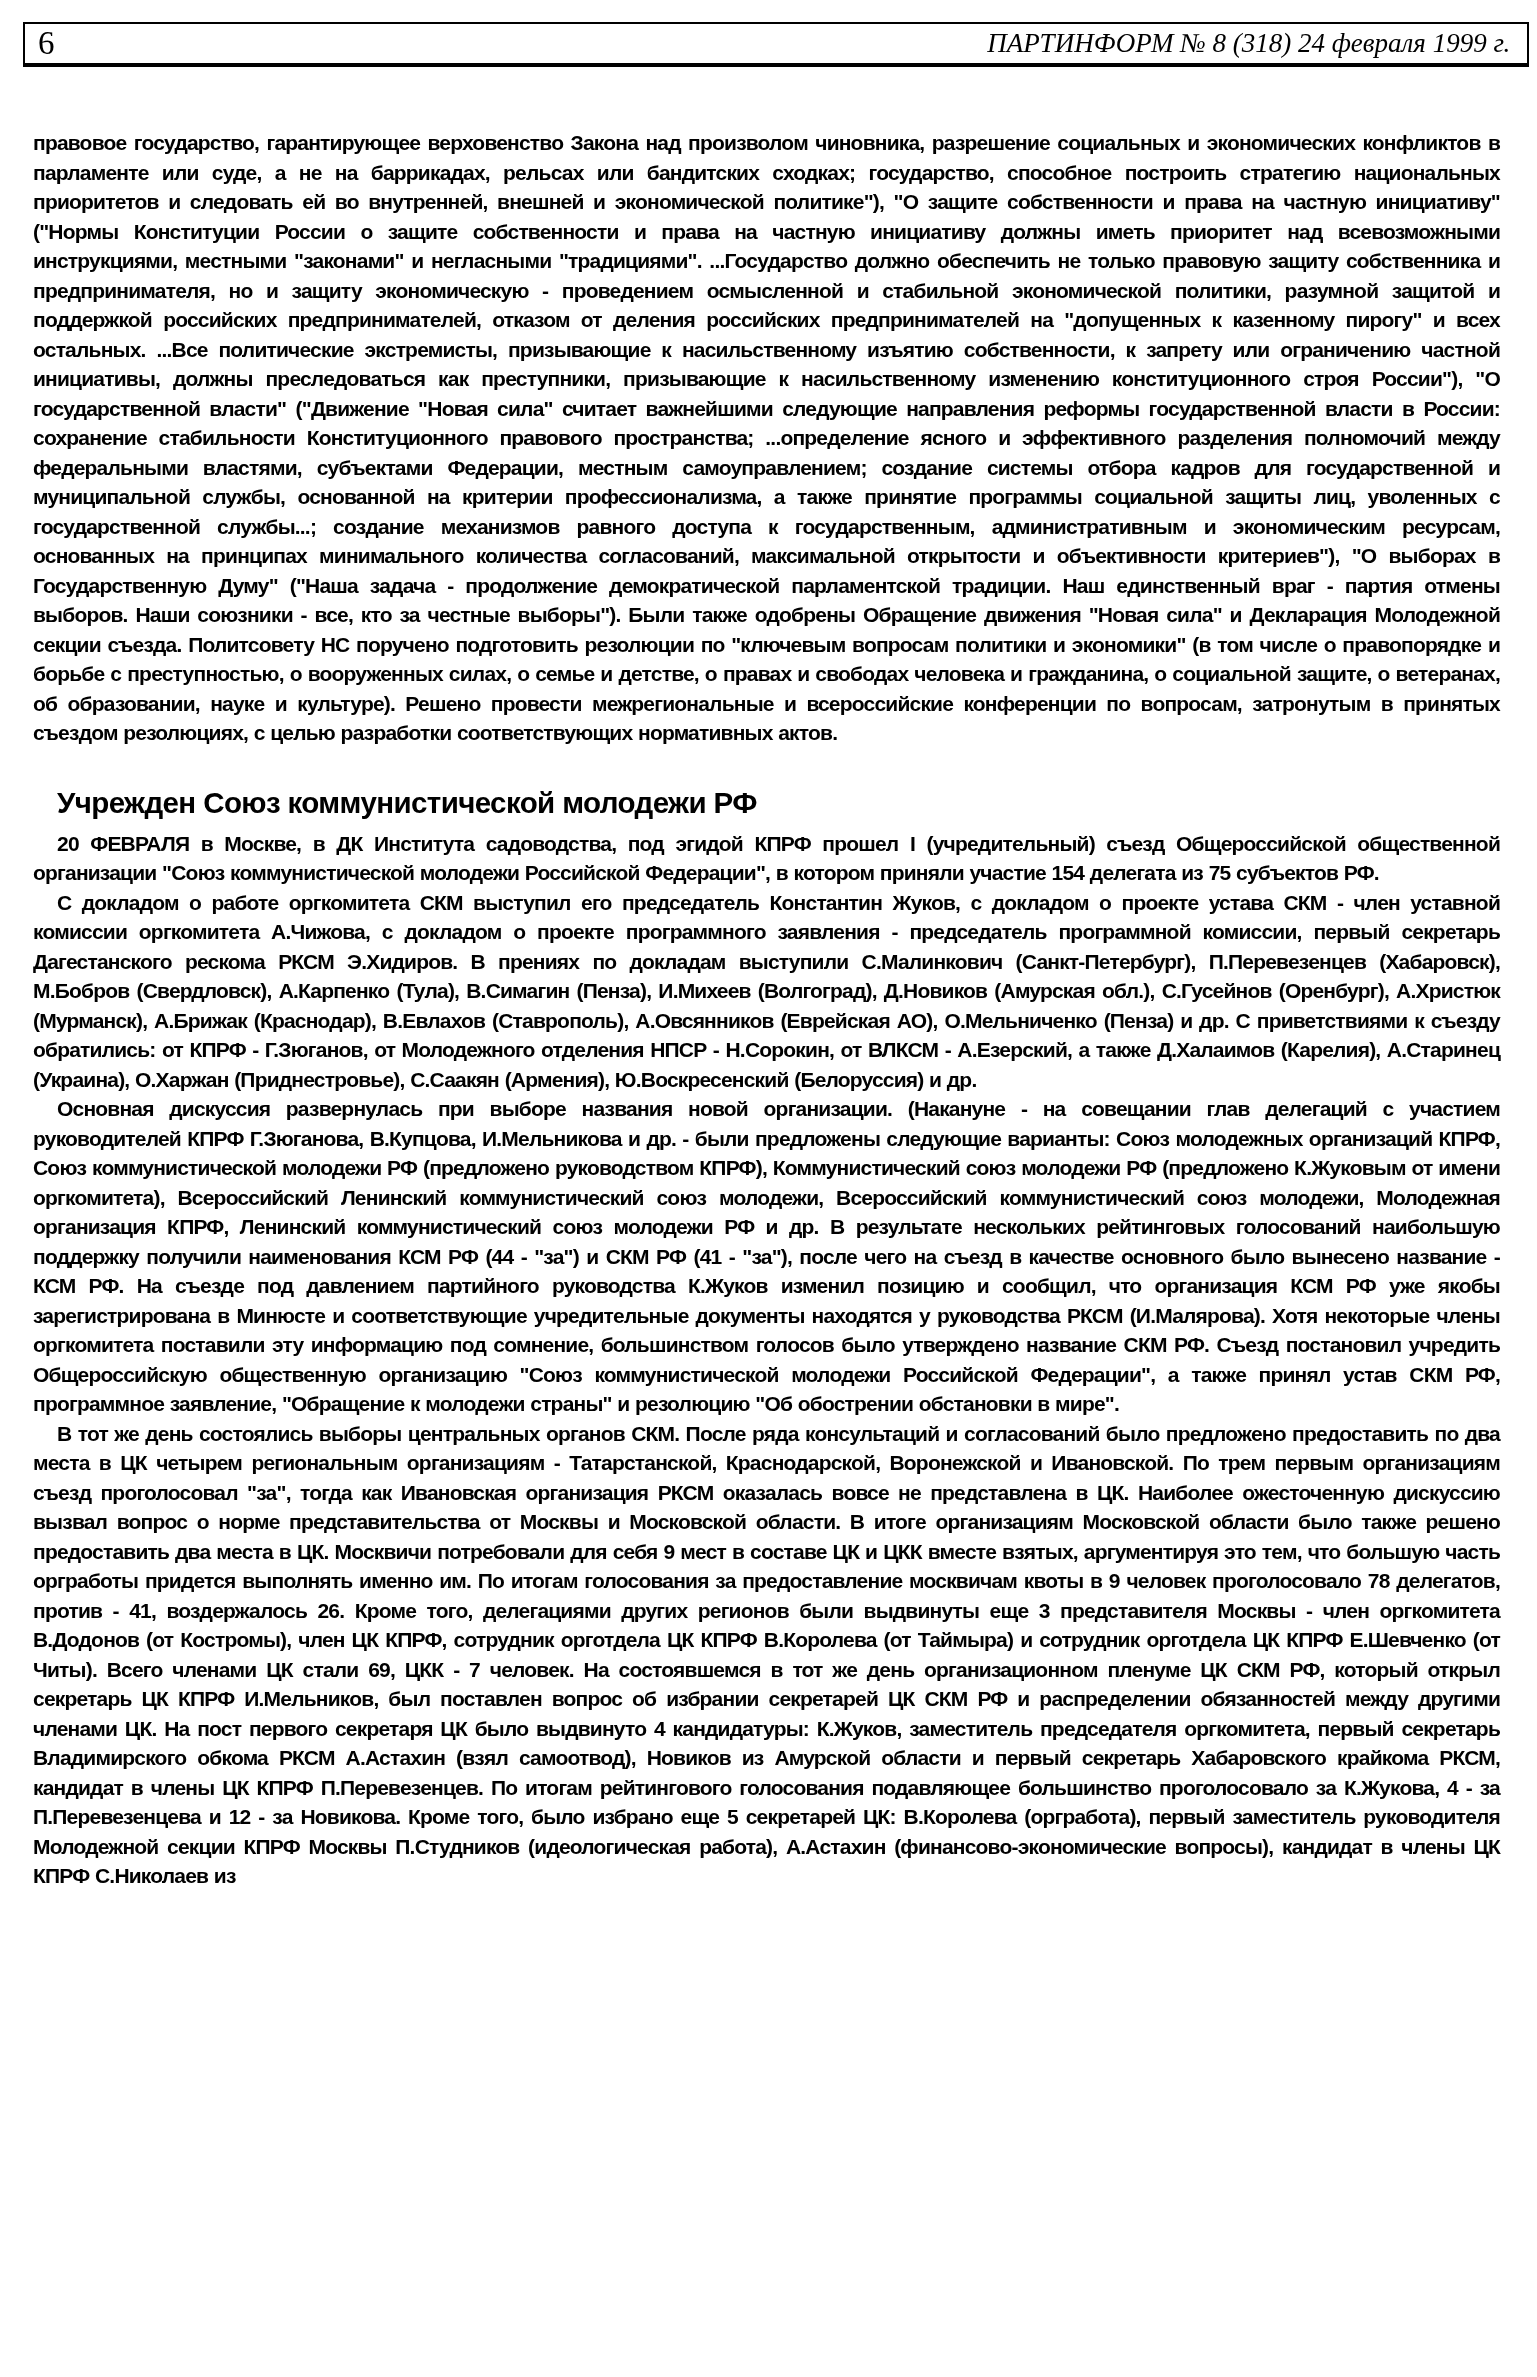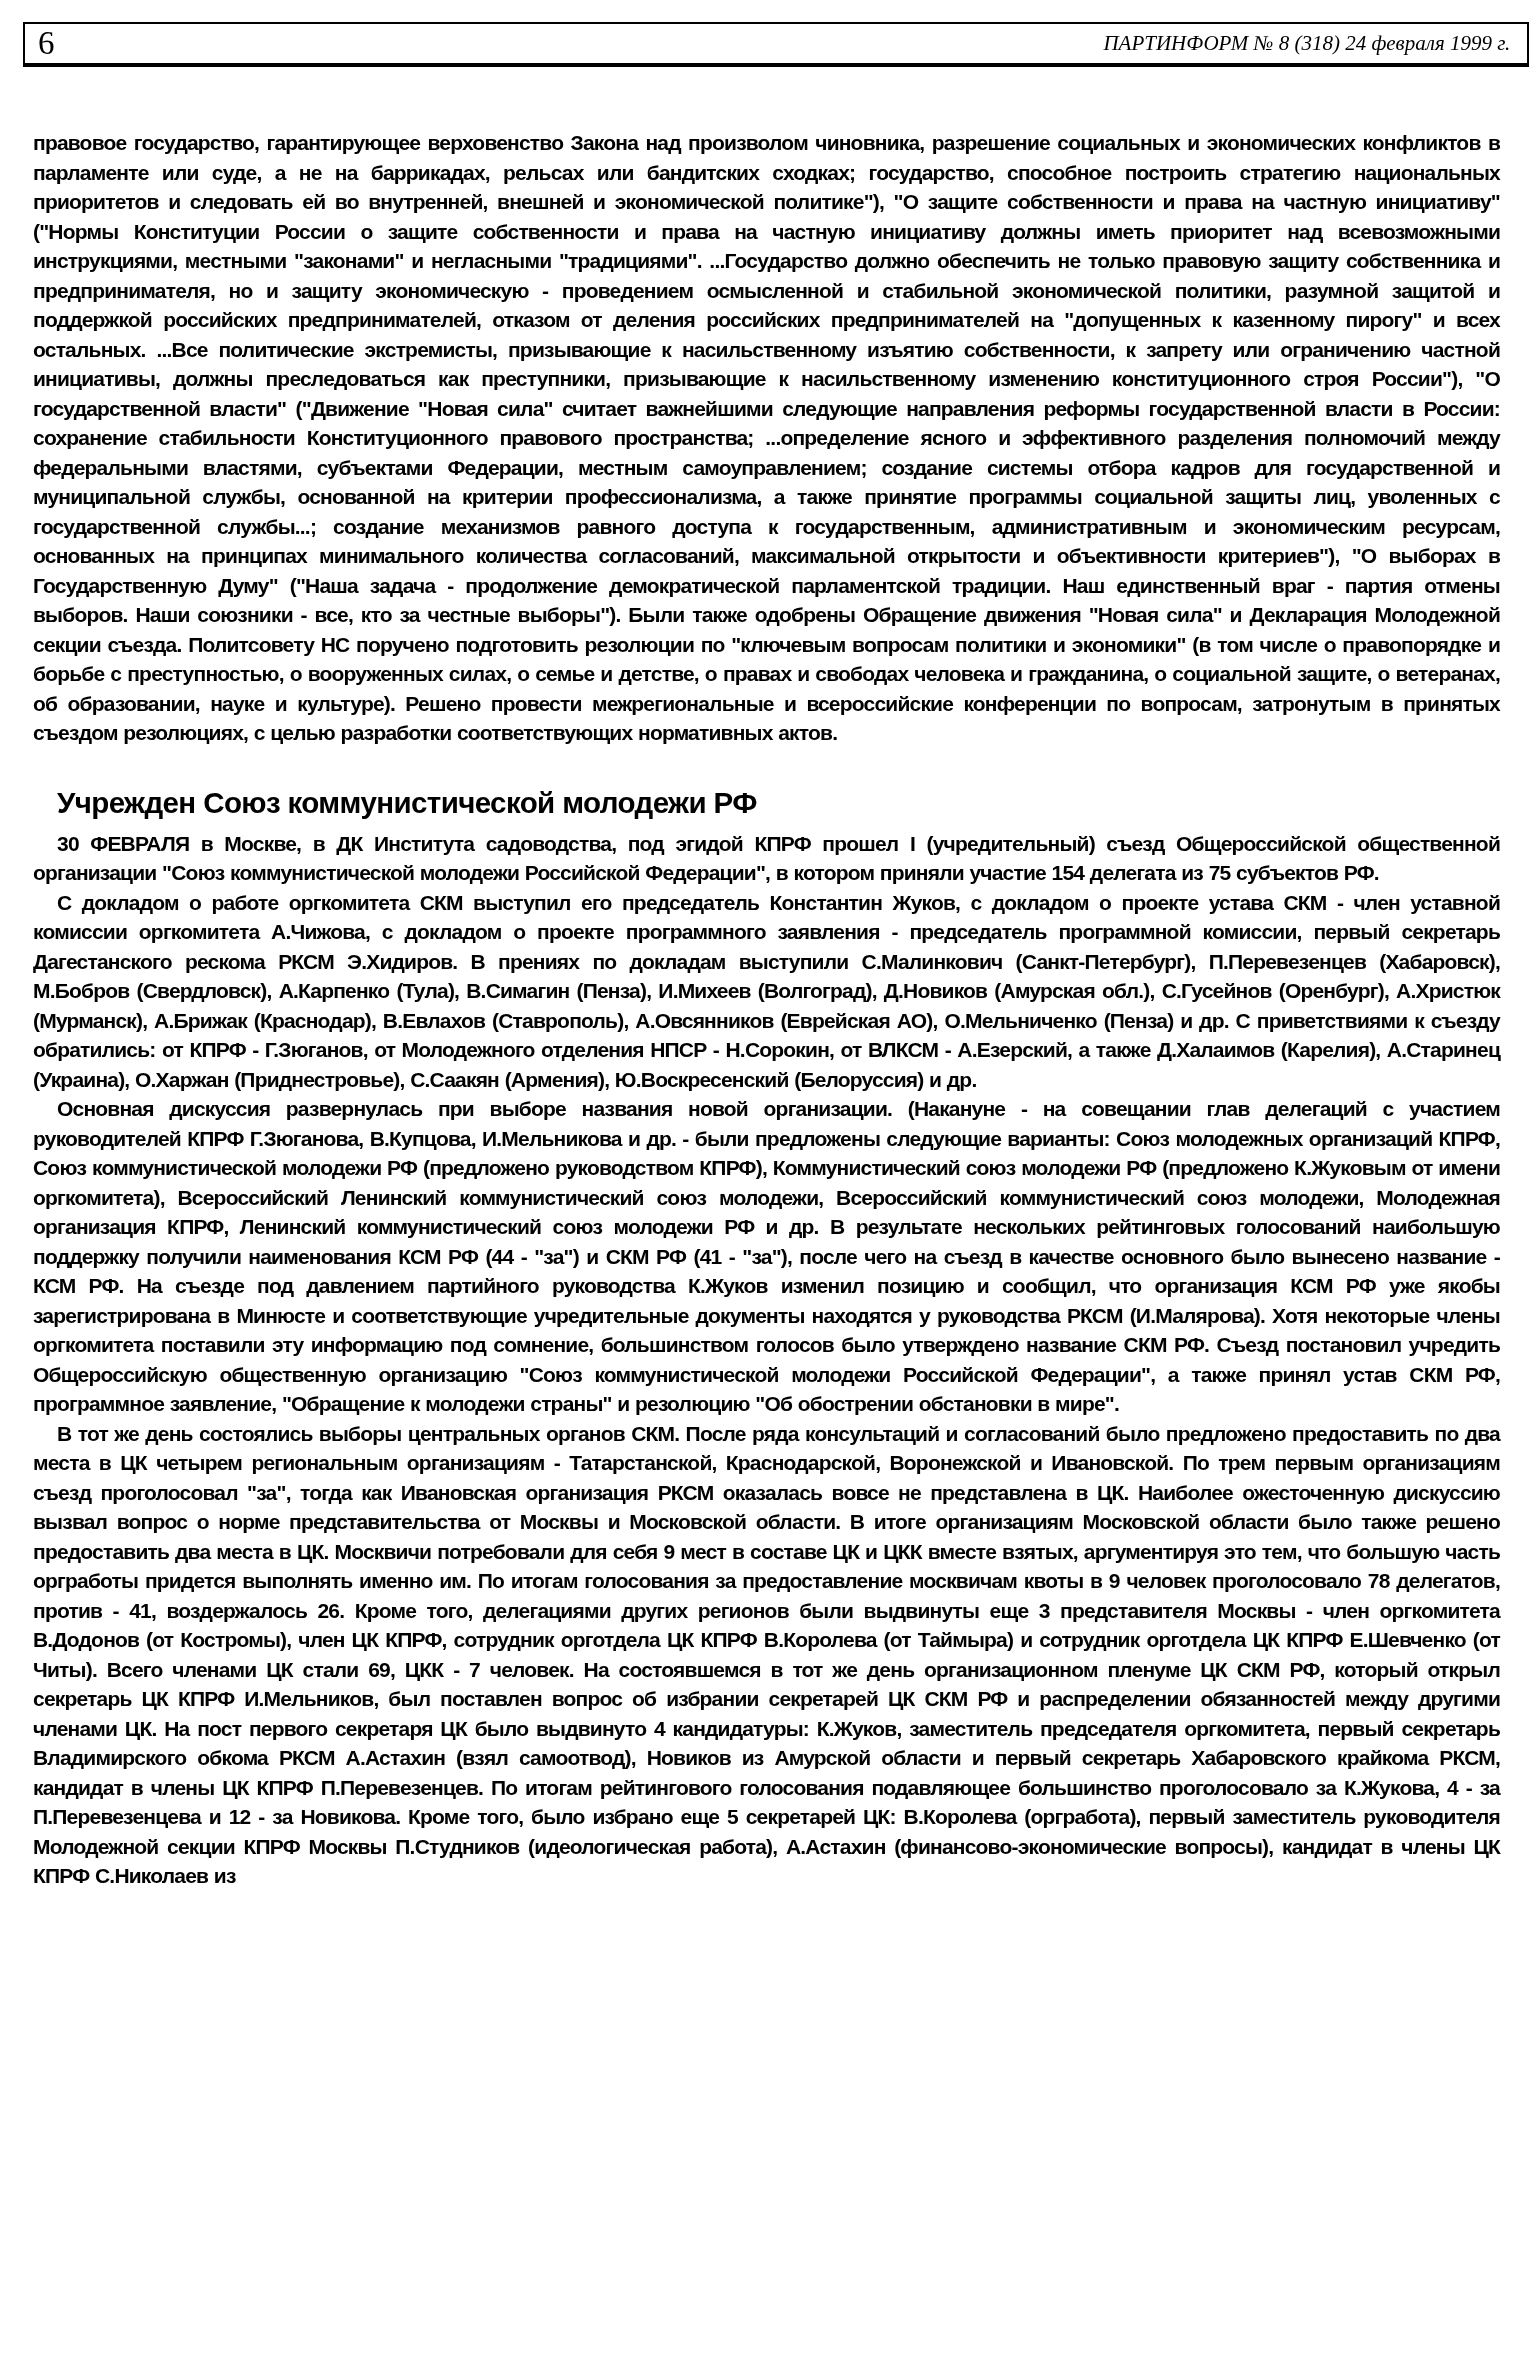--- a/index.html
+++ b/index.html
@@ -29,21 +29,21 @@
   }
   .page-number {
     font-family: "Liberation Serif", serif;
     font-size: 33px;
     font-weight: normal;
     line-height: 1;
   }
   .header-title {
     font-family: "Liberation Serif", serif;
     font-style: italic;
-    font-size: 21px;
+    font-size: 27px;
     line-height: 1;
     white-space: nowrap;
   }
   .content {
     position: absolute;
     left: 33px;
     right: 37px;
     top: 128px;
   }
   .content p {
@@ -72,21 +72,21 @@
   <div class="header-box">
     <span class="page-number">6</span>
     <span class="header-title">ПАРТИНФОРМ № 8 (318) 24 февраля 1999 г.</span>
   </div>
 
   <div class="content">
     <p>правовое государство, гарантирующее верховенство Закона над произволом чиновника, разрешение социальных и экономических конфликтов в парламенте или суде, а не на баррикадах, рельсах или бандитских сходках; государство, способное построить стратегию национальных приоритетов и следовать ей во внутренней, внешней и экономической политике"), "О защите собственности и права на частную инициативу" ("Нормы Конституции России о защите собственности и права на частную инициативу должны иметь приоритет над всевозможными инструкциями, местными "законами" и негласными "традициями". ...Государство должно обеспечить не только правовую защиту собственника и предпринимателя, но и защиту экономическую - проведением осмысленной и стабильной экономической политики, разумной защитой и поддержкой российских предпринимателей, отказом от деления российских предпринимателей на "допущенных к казенному пирогу" и всех остальных. ...Все политические экстремисты, призывающие к насильственному изъятию собственности, к запрету или ограничению частной инициативы, должны преследоваться как преступники, призывающие к насильственному изменению конституционного строя России"), "О государственной власти" ("Движение "Новая сила" считает важнейшими следующие направления реформы государственной власти в России: сохранение стабильности Конституционного правового пространства; ...определение ясного и эффективного разделения полномочий между федеральными властями, субъектами Федерации, местным самоуправлением; создание системы отбора кадров для государственной и муниципальной службы, основанной на критерии профессионализма, а также принятие программы социальной защиты лиц, уволенных с государственной службы...; создание механизмов равного доступа к государственным, административным и экономическим ресурсам, основанных на принципах минимального количества согласований, максимальной открытости и объективности критериев"), "О выборах в Государственную Думу" ("Наша задача - продолжение демократической парламентской традиции. Наш единственный враг - партия отмены выборов. Наши союзники - все, кто за честные выборы"). Были также одобрены Обращение движения "Новая сила" и Декларация Молодежной секции съезда. Политсовету НС поручено подготовить резолюции по "ключевым вопросам политики и экономики" (в том числе о правопорядке и борьбе с преступностью, о вооруженных силах, о семье и детстве, о правах и свободах человека и гражданина, о социальной защите, о ветеранах, об образовании, науке и культуре). Решено провести межрегиональные и всероссийские конференции по вопросам, затронутым в принятых съездом резолюциях, с целью разработки соответствующих нормативных актов.</p>
 
     <h2 class="article-heading">Учрежден Союз коммунистической молодежи РФ</h2>
 
-    <p class="indent">30 ФЕВРАЛЯ в Москве, в ДК Института садоводства, под эгидой КПРФ прошел I (учредительный) съезд Общероссийской общественной организации "Союз коммунистической молодежи Российской Федерации", в котором приняли участие 154 делегата из 75 субъектов РФ.</p>
+    <p class="indent">20 ФЕВРАЛЯ в Москве, в ДК Института садоводства, под эгидой КПРФ прошел I (учредительный) съезд Общероссийской общественной организации "Союз коммунистической молодежи Российской Федерации", в котором приняли участие 154 делегата из 75 субъектов РФ.</p>
 
     <p class="indent">С докладом о работе оргкомитета СКМ выступил его председатель Константин Жуков, с докладом о проекте устава СКМ - член уставной комиссии оргкомитета А.Чижова, с докладом о проекте программного заявления - председатель программной комиссии, первый секретарь Дагестанского рескома РКСМ Э.Хидиров. В прениях по докладам выступили С.Малинкович (Санкт-Петербург), П.Перевезенцев (Хабаровск), М.Бобров (Свердловск), А.Карпенко (Тула), В.Симагин (Пенза), И.Михеев (Волгоград), Д.Новиков (Амурская обл.), С.Гусейнов (Оренбург), А.Христюк (Мурманск), А.Брижак (Краснодар), В.Евлахов (Ставрополь), А.Овсянников (Еврейская АО), О.Мельниченко (Пенза) и др. С приветствиями к съезду обратились: от КПРФ - Г.Зюганов, от Молодежного отделения НПСР - Н.Сорокин, от ВЛКСМ - А.Езерский, а также Д.Халаимов (Карелия), А.Старинец (Украина), О.Харжан (Приднестровье), С.Саакян (Армения), Ю.Воскресенский (Белоруссия) и др.</p>
 
     <p class="indent">Основная дискуссия развернулась при выборе названия новой организации. (Накануне - на совещании глав делегаций с участием руководителей КПРФ Г.Зюганова, В.Купцова, И.Мельникова и др. - были предложены следующие варианты: Союз молодежных организаций КПРФ, Союз коммунистической молодежи РФ (предложено руководством КПРФ), Коммунистический союз молодежи РФ (предложено К.Жуковым от имени оргкомитета), Всероссийский Ленинский коммунистический союз молодежи, Всероссийский коммунистический союз молодежи, Молодежная организация КПРФ, Ленинский коммунистический союз молодежи РФ и др. В результате нескольких рейтинговых голосований наибольшую поддержку получили наименования КСМ РФ (44 - "за") и СКМ РФ (41 - "за"), после чего на съезд в качестве основного было вынесено название - КСМ РФ. На съезде под давлением партийного руководства К.Жуков изменил позицию и сообщил, что организация КСМ РФ уже якобы зарегистрирована в Минюсте и соответствующие учредительные документы находятся у руководства РКСМ (И.Малярова). Хотя некоторые члены оргкомитета поставили эту информацию под сомнение, большинством голосов было утверждено название СКМ РФ. Съезд постановил учредить Общероссийскую общественную организацию "Союз коммунистической молодежи Российской Федерации", а также принял устав СКМ РФ, программное заявление, "Обращение к молодежи страны" и резолюцию "Об обострении обстановки в мире".</p>
 
     <p class="indent">В тот же день состоялись выборы центральных органов СКМ. После ряда консультаций и согласований было предложено предоставить по два места в ЦК четырем региональным организациям - Татарстанской, Краснодарской, Воронежской и Ивановской. По трем первым организациям съезд проголосовал "за", тогда как Ивановская организация РКСМ оказалась вовсе не представлена в ЦК. Наиболее ожесточенную дискуссию вызвал вопрос о норме представительства от Москвы и Московской области. В итоге организациям Московской области было также решено предоставить два места в ЦК. Москвичи потребовали для себя 9 мест в составе ЦК и ЦКК вместе взятых, аргументируя это тем, что большую часть оргработы придется выполнять именно им. По итогам голосования за предоставление москвичам квоты в 9 человек проголосовало 78 делегатов, против - 41, воздержалось 26. Кроме того, делегациями других регионов были выдвинуты еще 3 представителя Москвы - член оргкомитета В.Додонов (от Костромы), член ЦК КПРФ, сотрудник орготдела ЦК КПРФ В.Королева (от Таймыра) и сотрудник орготдела ЦК КПРФ Е.Шевченко (от Читы). Всего членами ЦК стали 69, ЦКК - 7 человек. На состоявшемся в тот же день организационном пленуме ЦК СКМ РФ, который открыл секретарь ЦК КПРФ И.Мельников, был поставлен вопрос об избрании секретарей ЦК СКМ РФ и распределении обязанностей между другими членами ЦК. На пост первого секретаря ЦК было выдвинуто 4 кандидатуры: К.Жуков, заместитель председателя оргкомитета, первый секретарь Владимирского обкома РКСМ А.Астахин (взял самоотвод), Новиков из Амурской области и первый секретарь Хабаровского крайкома РКСМ, кандидат в члены ЦК КПРФ П.Перевезенцев. По итогам рейтингового голосования подавляющее большинство проголосовало за К.Жукова, 4 - за П.Перевезенцева и 12 - за Новикова. Кроме того, было избрано еще 5 секретарей ЦК: В.Королева (оргработа), первый заместитель руководителя Молодежной секции КПРФ Москвы П.Студников (идеологическая работа), А.Астахин (финансово-экономические вопросы), кандидат в члены ЦК КПРФ С.Николаев из</p>
   </div>
 
 </div>
 

